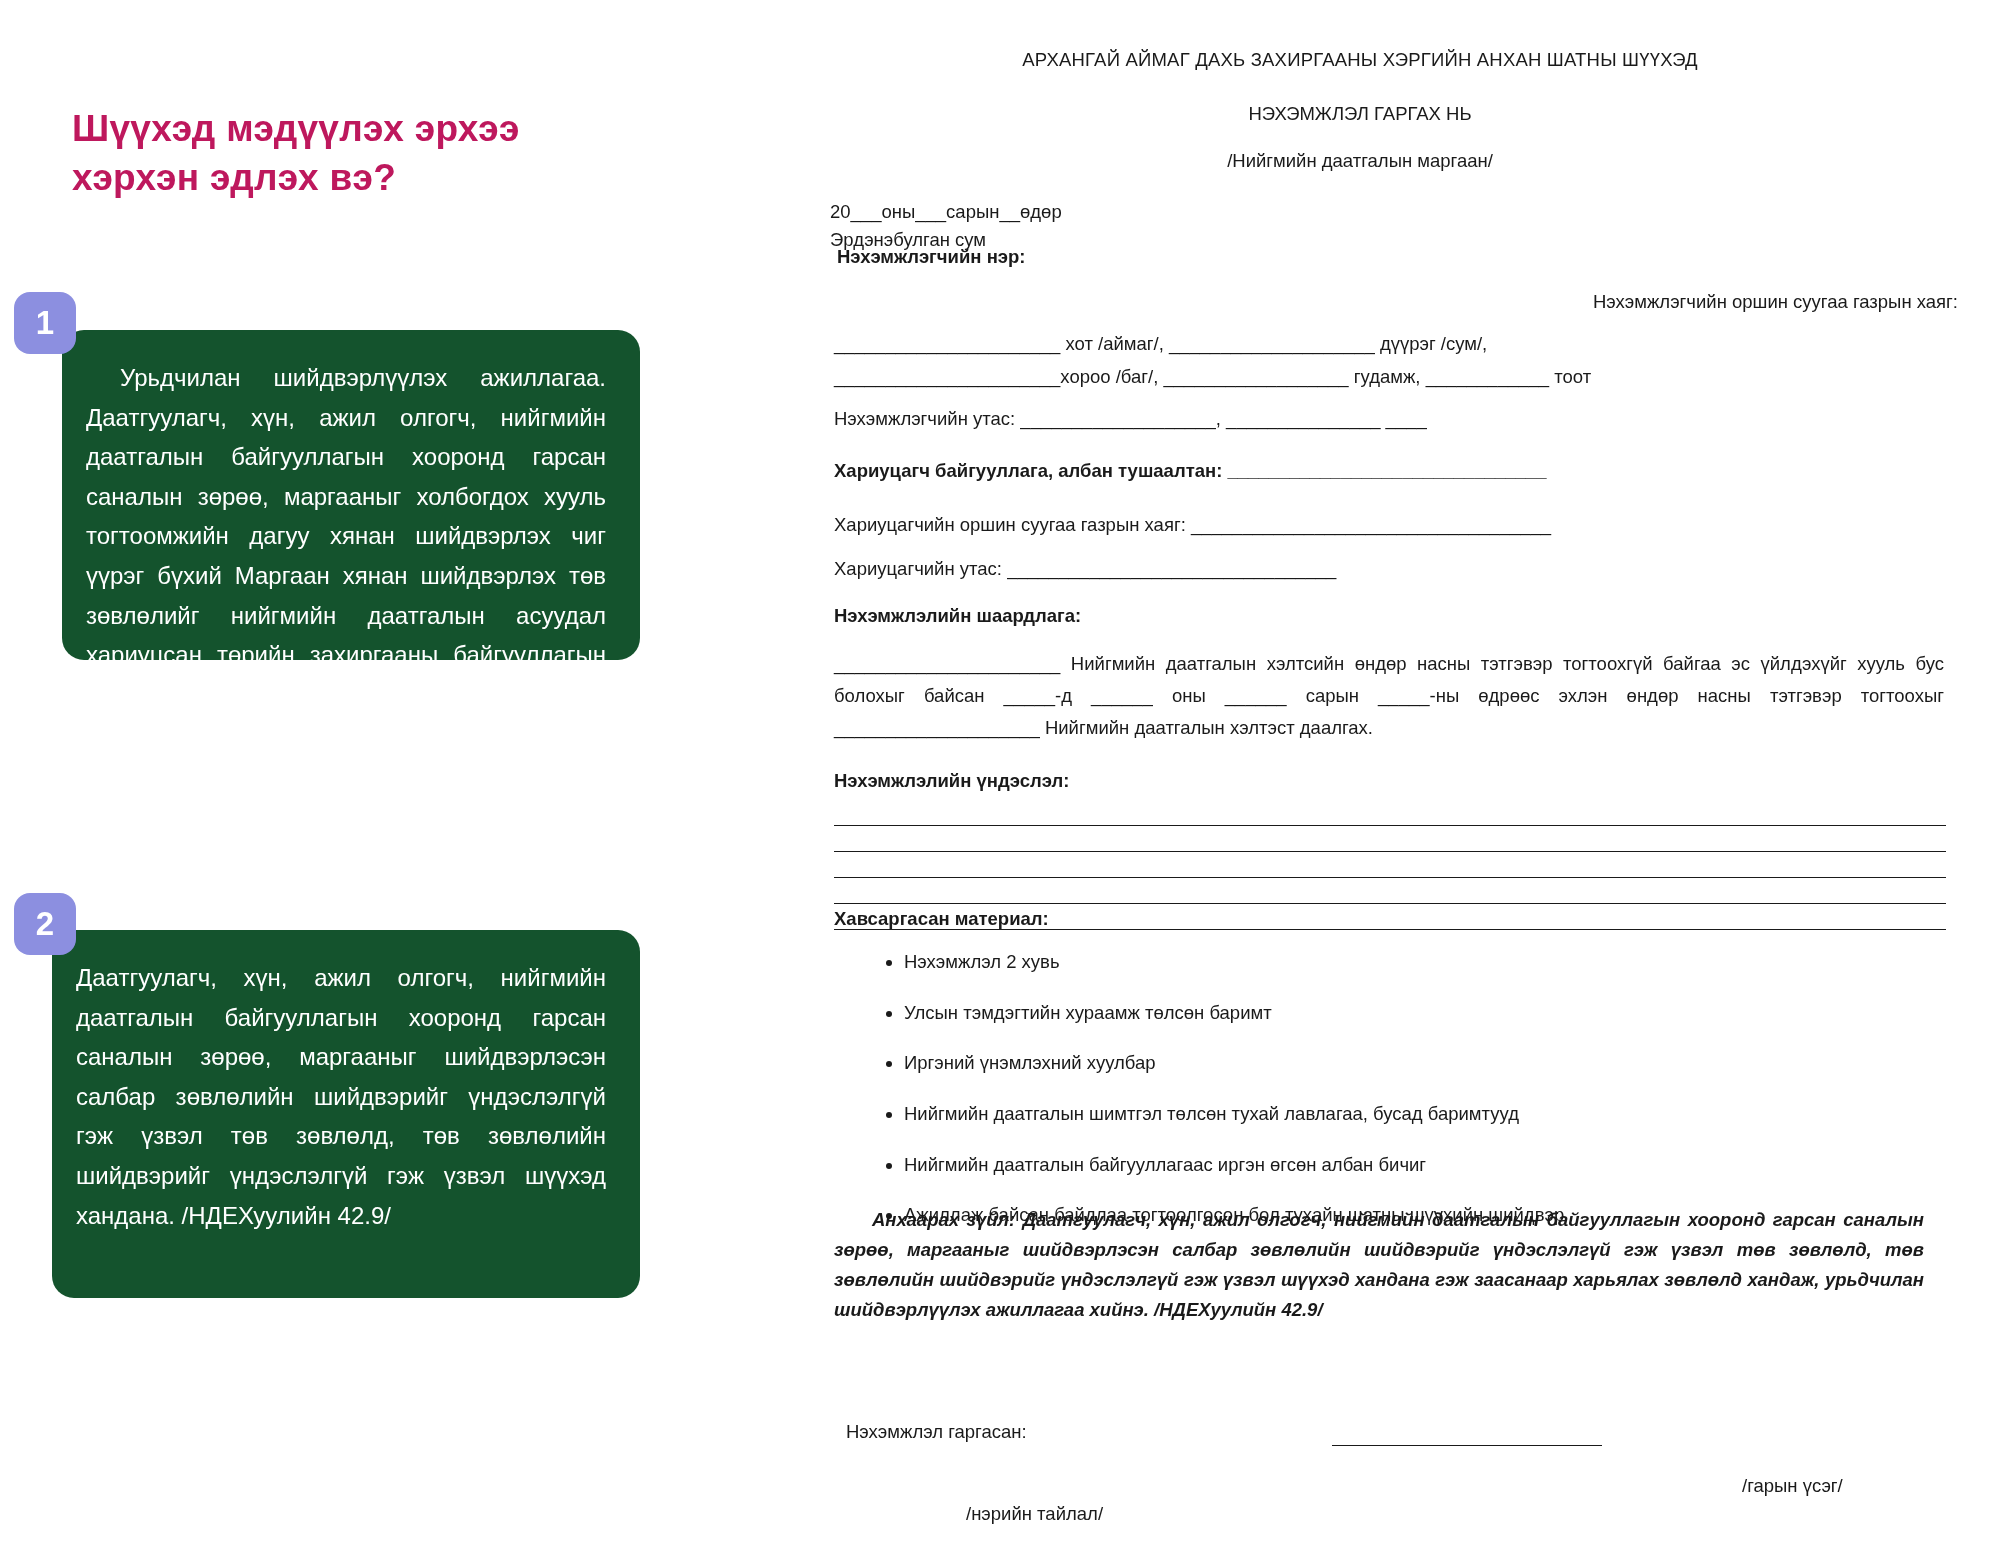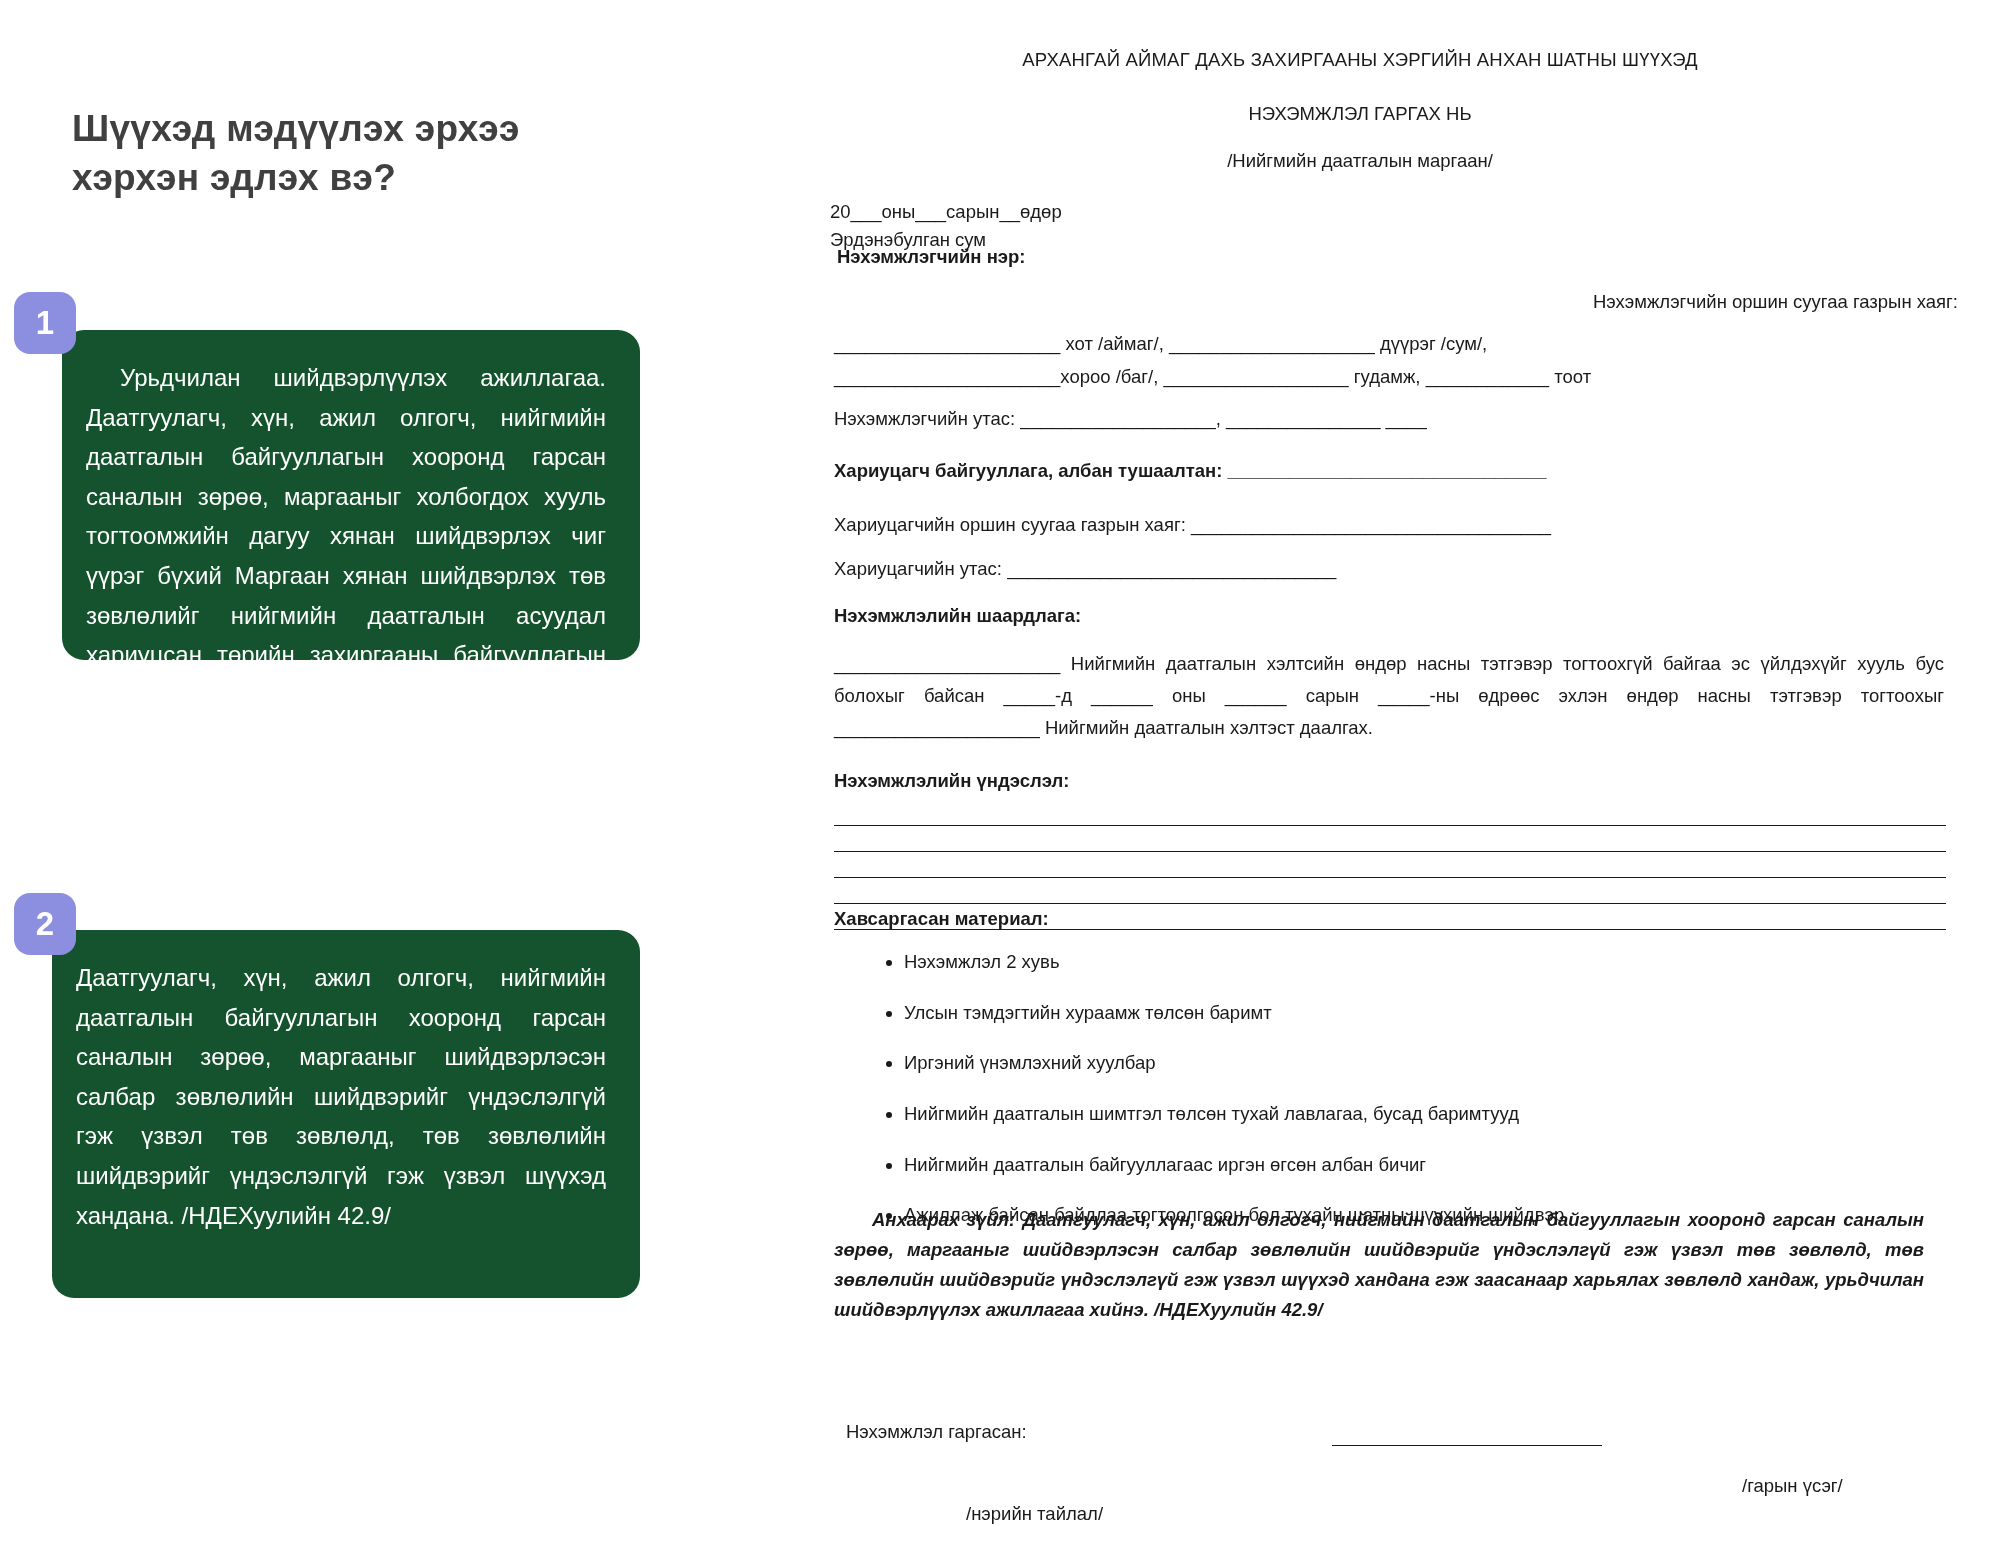--- a/index.html
+++ b/index.html
@@ -26,21 +26,21 @@
   }
 
   .headline {
     position: absolute;
     left: 72px;
     top: 105px;
     width: 520px;
     font-size: 37px;
     font-weight: bold;
     line-height: 1.32;
-    color: #404040;
+    color: #be185d;
     letter-spacing: 0.3px;
   }
 
   .badge {
     position: absolute;
     width: 62px;
     height: 62px;
     border-radius: 16px;
     background: #8c8fe0;
     color: #ffffff;

